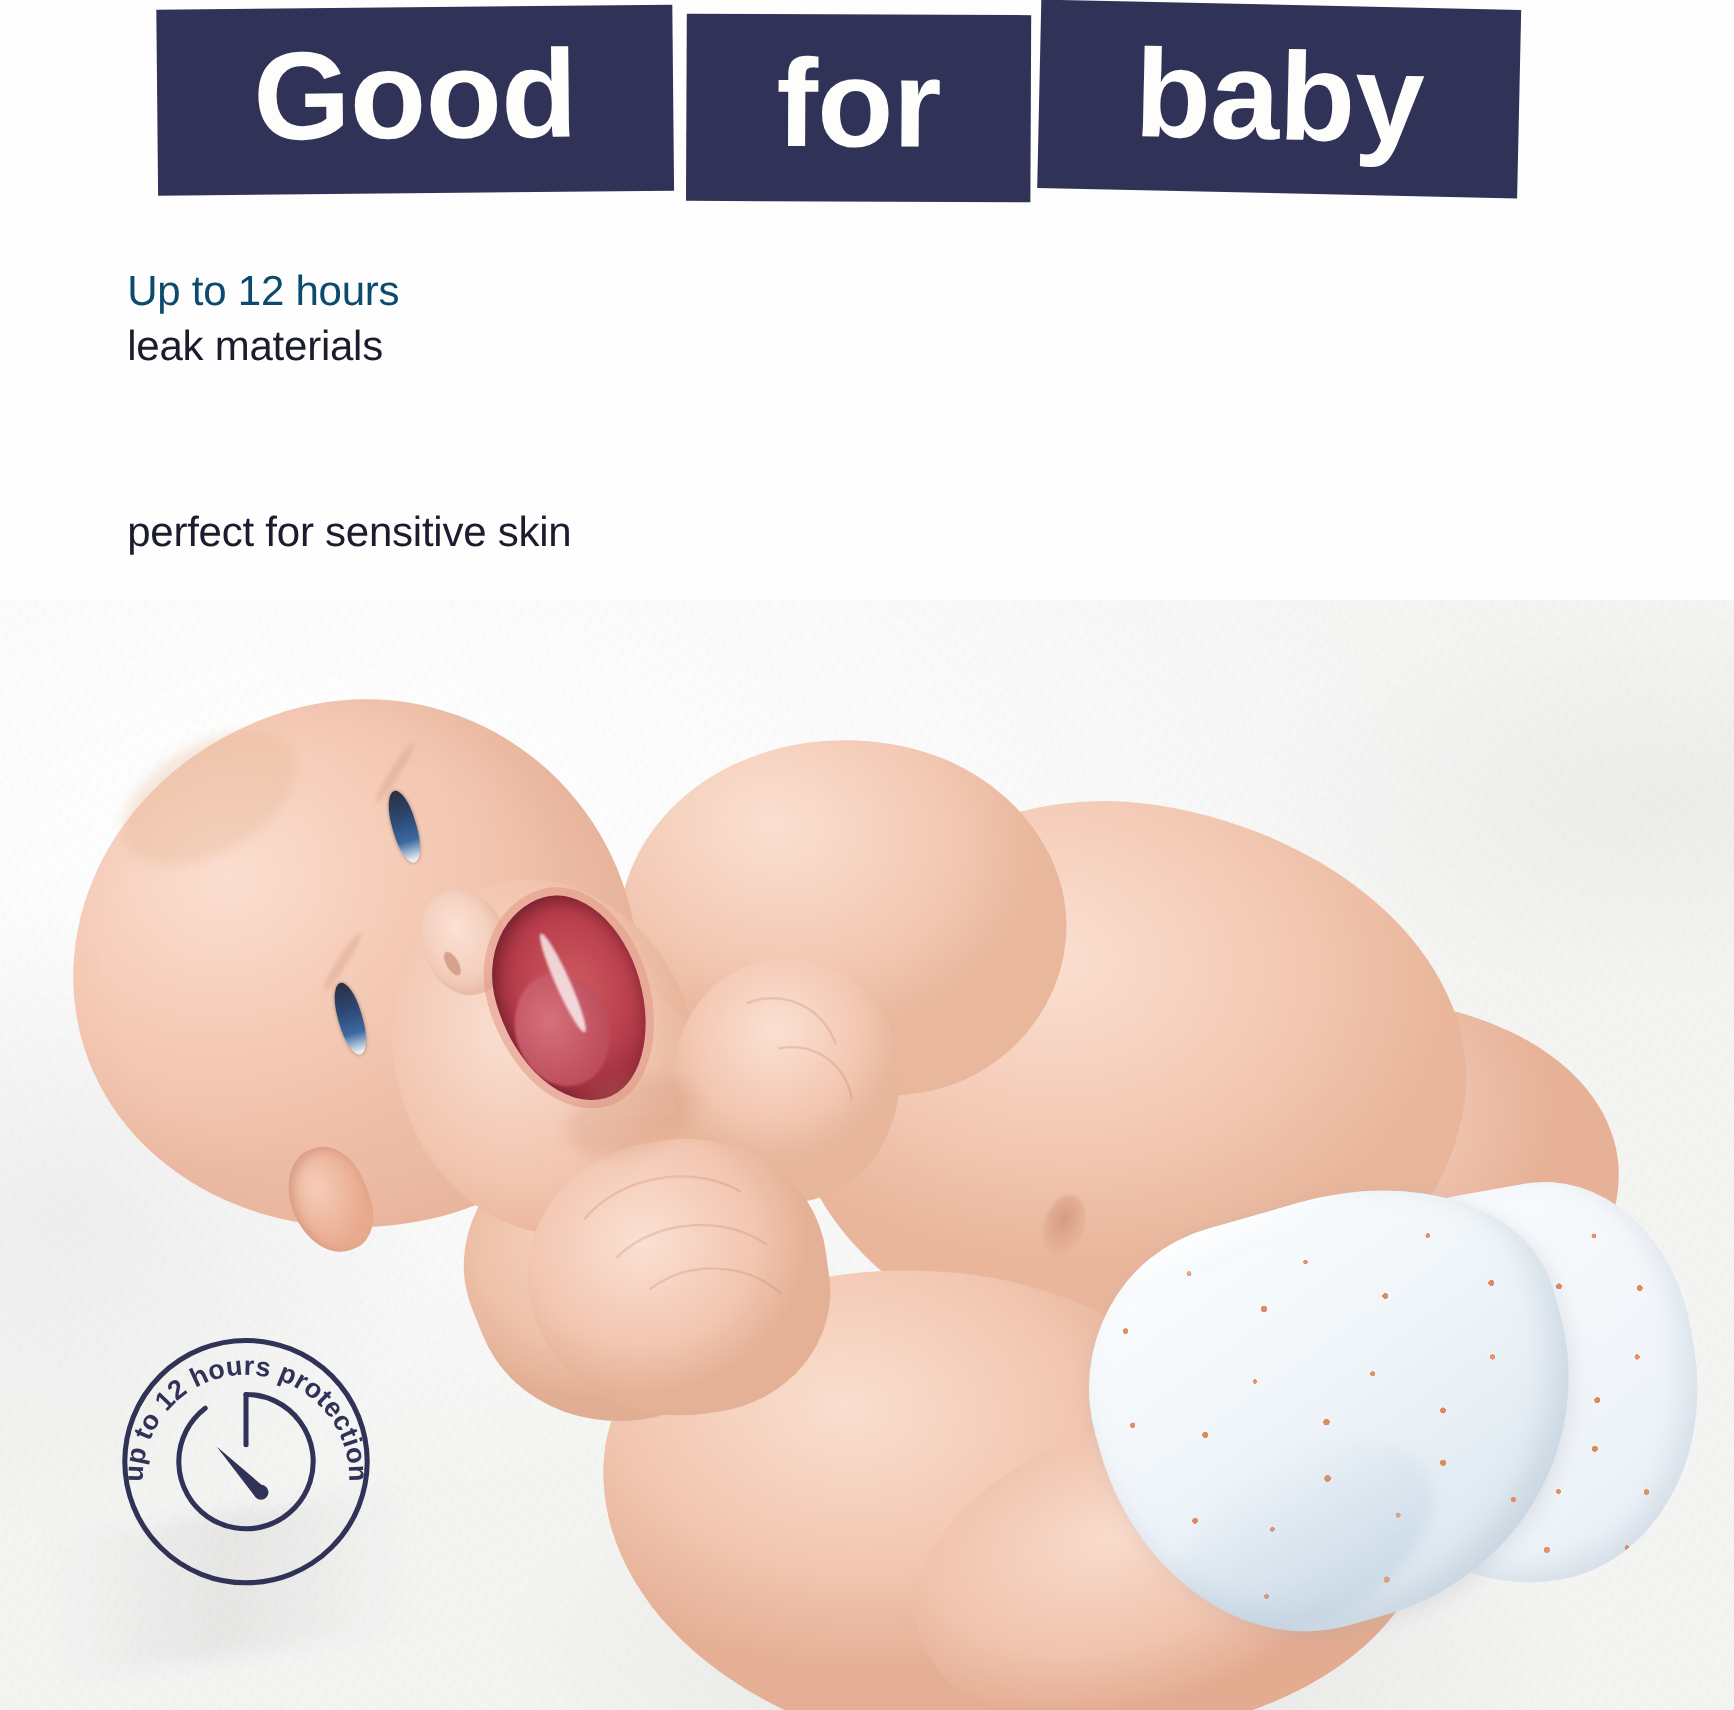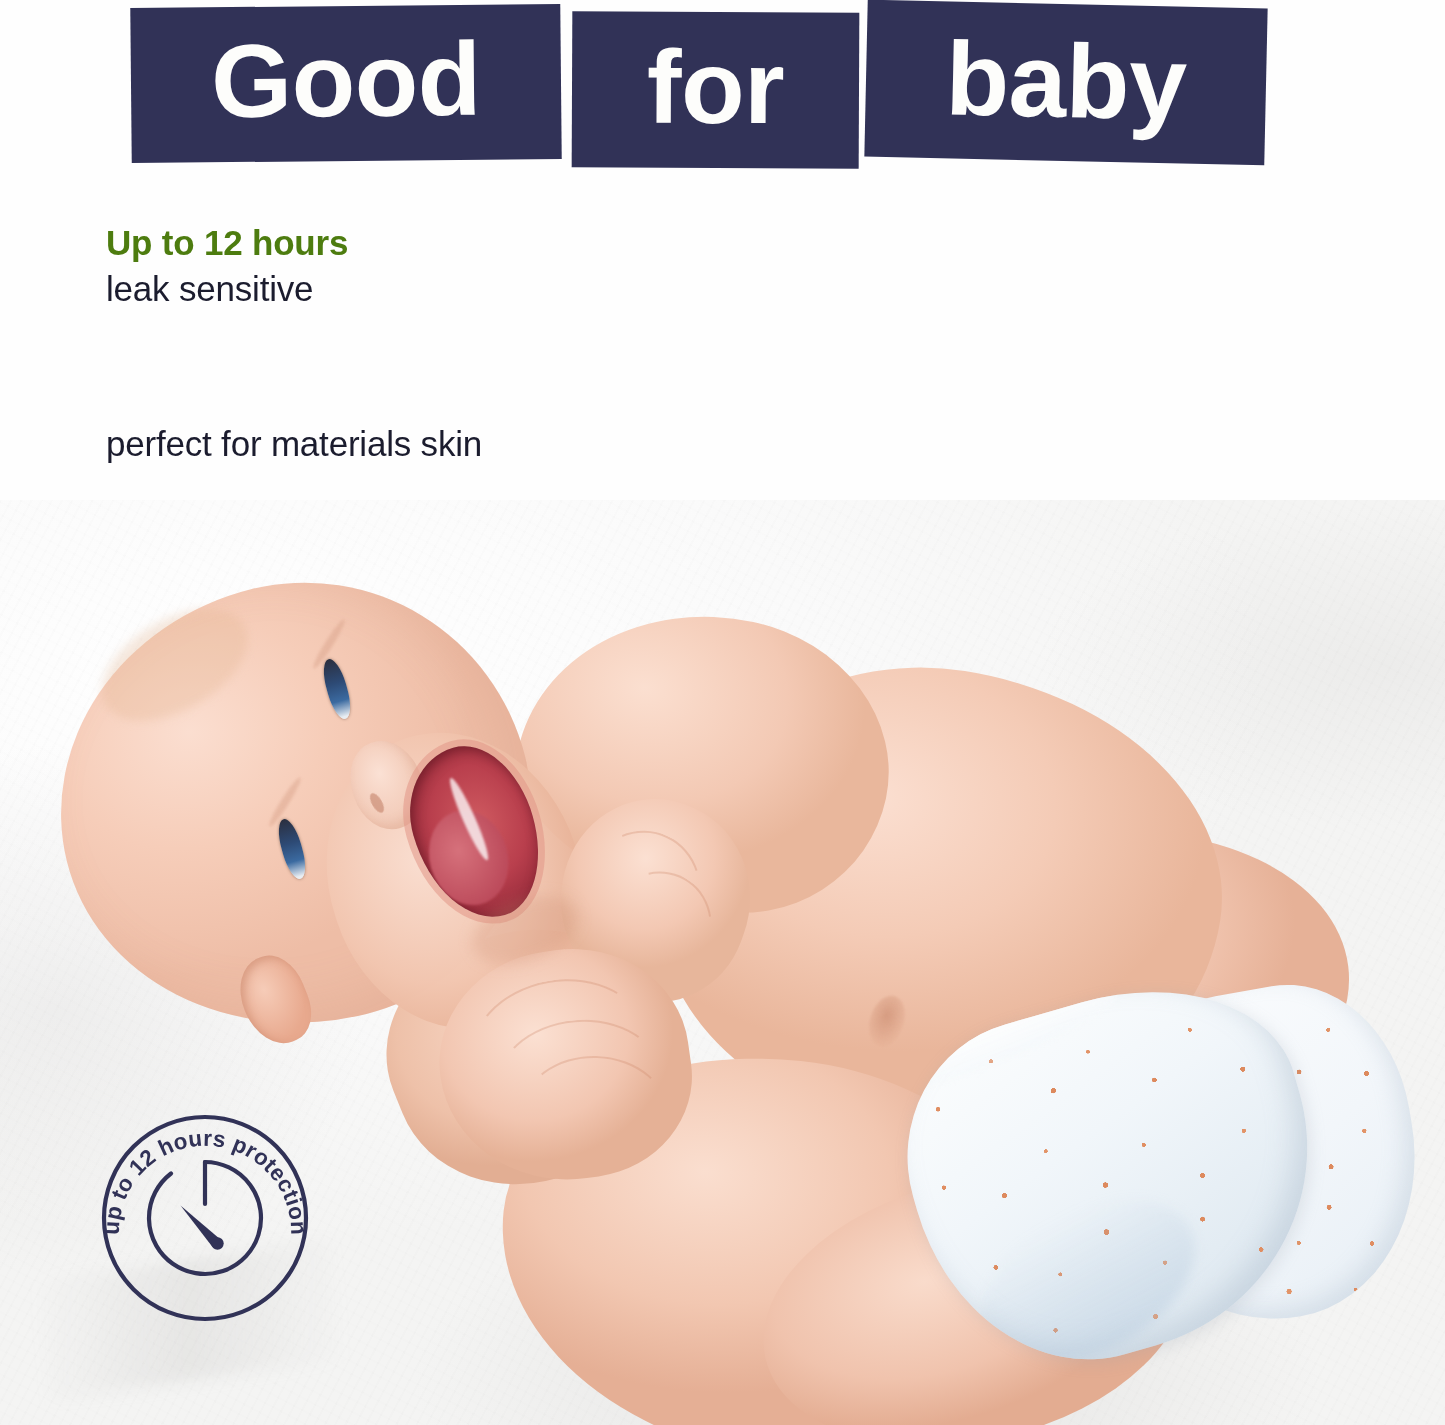--- a/index.html
+++ b/index.html
@@ -60,22 +60,22 @@
   .feat-3 { left: 779px;  top: 165px; width: 620px; }
 
   .feat p {
     font-size: 35px;
     line-height: 1.30;
     color: #1b1c2e;
     font-weight: 400;
     letter-spacing: -0.2px;
   }
   .feat p .hl {
-    color: #4d7c0f;
-    font-weight: 700;
+    color: #0c4a6e;
+    font-weight: 400;
   }
 
   
   .photo {
     position: absolute;
     left: 0; top: 500px;
     width: 1445px;
     height: 925px;
     overflow: hidden;
     background: #fdfdfd;
@@ -385,26 +385,26 @@
       <span>for</span>
     </div>
     <div class="tag tag-baby">
       <span>baby</span>
     </div>
   </div>
 
   <div class="features">
 
     <div class="feat feat-0">
-      <p><span class="hl">Up to 12 hours</span><span></span><br><span>leak sensitive</span></p>
+      <p><span class="hl">Up to 12 hours</span><span></span><br><span>leak materials</span></p>
     </div>
 
 
     <div class="feat feat-2">
-      <p><span></span><br><span>perfect for materials skin</span></p>
+      <p><span></span><br><span>perfect for sensitive skin</span></p>
     </div>
 
   </div>
 
   <div class="photo">
     <div class="photo-bg"></div>
     <div class="fabric"></div>
     <div class="fabric-shadow"></div>
     <div class="crease-fab"></div>
 

